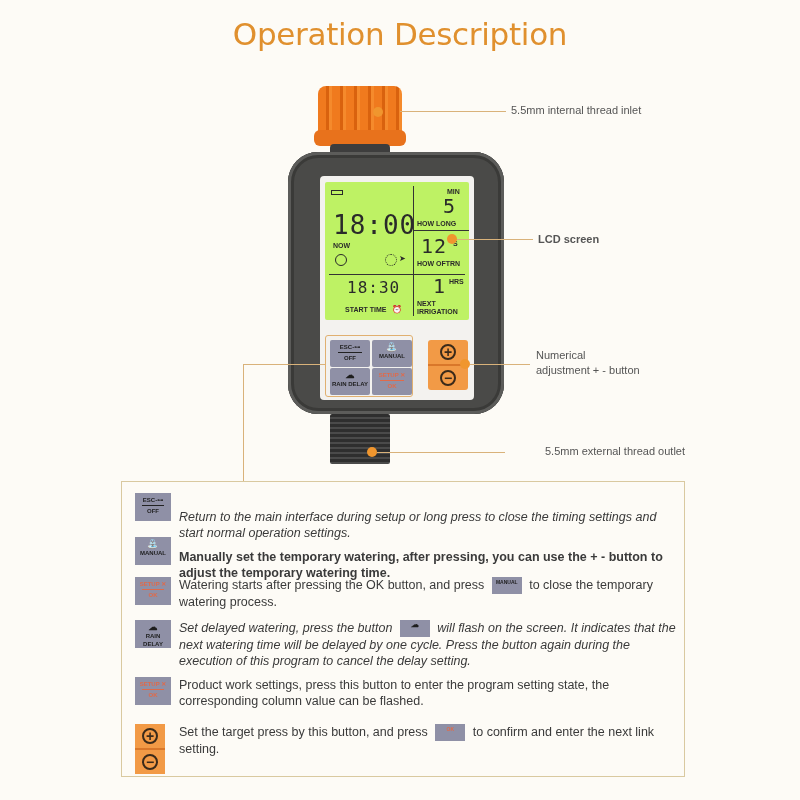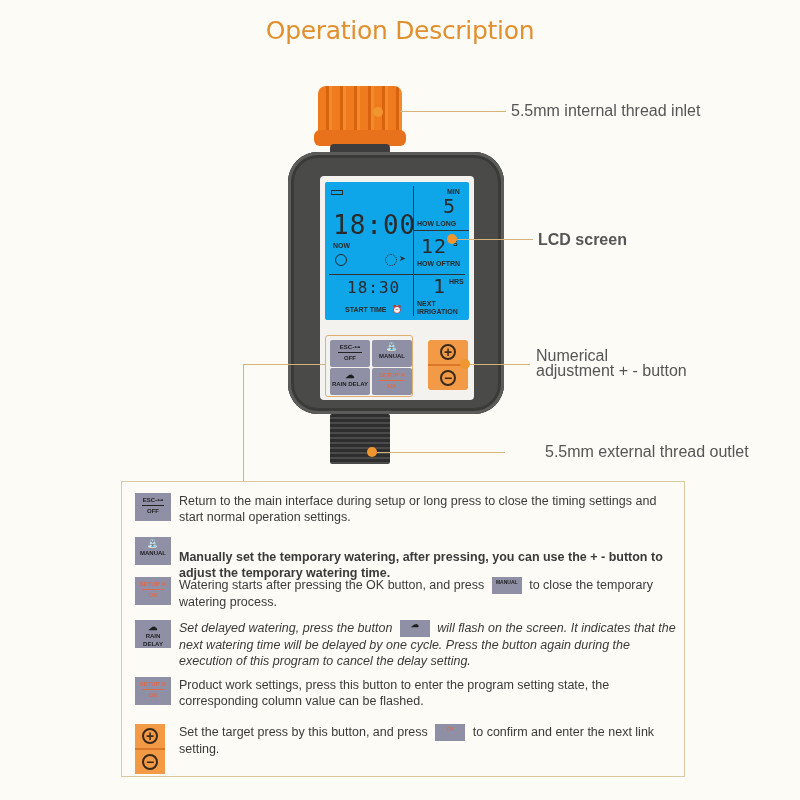--- a/index.html
+++ b/index.html
@@ -1,31 +1,31 @@
 <!DOCTYPE html>
 <html><head>
 <meta charset="utf-8">
 <style>
   * { box-sizing: border-box; margin: 0; padding: 0; }
   html, body { width: 800px; height: 800px; background: #fdfbf6; overflow: hidden; }
   body { position: relative; font-family: "Liberation Sans", sans-serif; color: #3a3a3a; }
 
   .title { position: absolute; left: 0; top: 16px; width: 800px; text-align: center;
-    font-family: "DejaVu Sans", sans-serif; font-size: 25px; color: #e0902e; letter-spacing: -0.3px; }
+    font-family: "DejaVu Sans", sans-serif; font-size: 31px; color: #e0902e; letter-spacing: -0.3px; }
 
   
   .cap { position: absolute; left: 318px; top: 86px; width: 84px; height: 58px;
     background: repeating-linear-gradient(90deg, #f07a1e 0 8px, #d9620e 8px 11px, #f58a2c 11px 14px);
     border-radius: 8px 8px 4px 4px; }
   .cap-bottom { position: absolute; left: 314px; top: 130px; width: 92px; height: 16px; background: #e8721c; border-radius: 6px; }
   .neck { position: absolute; left: 330px; top: 144px; width: 60px; height: 12px; background: #3d3d3d; border-radius: 4px; }
   .body { position: absolute; left: 288px; top: 152px; width: 216px; height: 262px; background: #4a4a48;
     border-radius: 30px; box-shadow: inset 0 0 0 3px #5c5c5a, inset 0 0 0 6px #3a3a38; }
   .face { position: absolute; left: 320px; top: 176px; width: 154px; height: 224px; background: #f3f2ef; border-radius: 4px; }
-  .lcd { position: absolute; left: 325px; top: 182px; width: 144px; height: 138px; background: #0ea5e9; border-radius: 2px; overflow: hidden; }
+  .lcd { position: absolute; left: 325px; top: 182px; width: 144px; height: 138px; background: #bef264; border-radius: 2px; overflow: hidden; }
   .lcd .vline { position: absolute; left: 88px; top: 4px; width: 1px; height: 130px; background: #333; }
   .lcd .hline { position: absolute; height: 1px; background: #333; }
   .lcd .seg { position: absolute; font-family: "DejaVu Sans Mono", monospace; color: #2a2a2a; letter-spacing: 1px; }
   .lcd .lbl { position: absolute; font-family: "Liberation Sans", sans-serif; font-size: 7px; font-weight: bold; color: #2a2a2a; line-height: 8px; }
   .batt { position: absolute; left: 6px; top: 8px; width: 12px; height: 5px; border: 1px solid #2a2a2a; }
   .clock { position: absolute; left: 10px; top: 72px; width: 12px; height: 12px; border: 1px solid #2a2a2a; border-radius: 50%; }
   .cycle { position: absolute; left: 60px; top: 72px; width: 12px; height: 12px; border: 1px dotted #2a2a2a; border-radius: 50%; }
   .cycle-arrow { position: absolute; left: 74px; top: 72px; font-size: 8px; color: #2a2a2a; }
   .alarm { position: absolute; left: 67px; top: 123px; font-size: 8px; color: #2a2a2a; }
 
@@ -38,21 +38,21 @@
   .pm { position: absolute; left: 428px; top: 340px; width: 40px; height: 50px; background: #f29a46; border-radius: 3px; }
   .pm .div { position: absolute; left: 0; top: 24px; width: 40px; height: 2px; background: #d9772a; }
   .pm .sym { position: absolute; left: 12px; width: 16px; height: 16px; border: 2px solid #3a2a1a; border-radius: 50%;
     font-size: 14px; line-height: 12px; text-align: center; color: #3a2a1a; font-weight: bold; }
   .outlet { position: absolute; left: 330px; top: 414px; width: 60px; height: 50px;
     background: repeating-linear-gradient(180deg, #2e2e2e 0 3px, #4a4a4a 3px 5px); border-radius: 2px; }
 
   .dot { position: absolute; width: 10px; height: 10px; background: #f0962e; border-radius: 50%; }
   .leader { position: absolute; height: 1px; background: #d9b27a; }
   .vleader { position: absolute; width: 1px; background: #d9b27a; }
-  .callout { position: absolute; font-size: 16px; color: #555; line-height: 15px; }
+  .callout { position: absolute; font-size: 11px; color: #555; line-height: 15px; }
 
   
   .box { position: absolute; left: 121px; top: 481px; width: 564px; height: 296px; border: 1px solid #d9c9a0; background: #fdfbf6; }
   .row { position: absolute; left: 135px; }
   .icon { position: absolute; left: 0; width: 36px; height: 28px; background: #8f90a6; font-size: 6px; font-weight: bold; color: #1e1e1e;
     text-align: center; line-height: 8px; padding-top: 3px; }
   .icon .line { display: block; width: 22px; height: 1px; background: #222; margin: 1px auto; }
   .icon.setup { color: #e06a4a; }
   .icon.setup .line { background: #e06a4a; }
   .icon.pmicon { width: 30px; height: 50px; background: #f29a46; padding-top: 0; }
@@ -153,21 +153,21 @@
 
 <div class="leader" style="left:243px;top:364px;width:82px;"></div>
 <div class="vleader" style="left:243px;top:364px;height:117px;"></div>
 
 <div class="box"></div>
 
 <div class="row" style="top:493px;">
   <div class="icon">
     <span>ESC-⊶</span><span class="line"></span><span>OFF</span>
   </div>
-  <div class="desc" style="top:0;">Return to the main interface during setup or long press to close the timing settings and start normal operation settings.</div>
+  <div class="desc" style="top:16px;font-style:italic;">Return to the main interface during setup or long press to close the timing settings and start normal operation settings.</div>
 </div>
 
 <div class="row" style="top:537px;">
   <div class="icon">
     <span style="font-size:9px;">⛲</span><br><span>MANUAL</span>
   </div>
   <div class="desc" style="top:12px;font-weight:bold;">Manually set the temporary watering, after pressing, you can use the + - button to adjust the temporary watering time.</div>
 </div>
 
 <div class="row" style="top:577px;">

